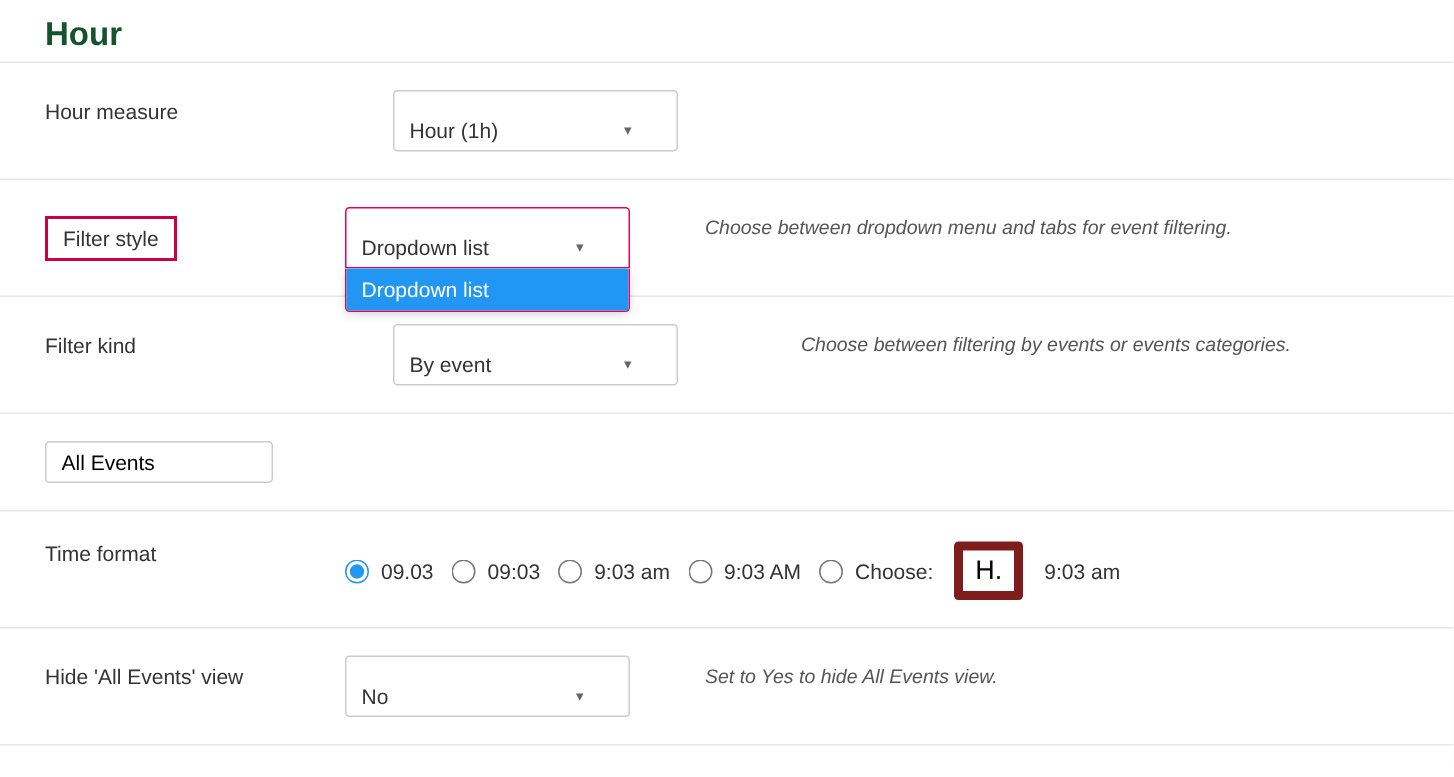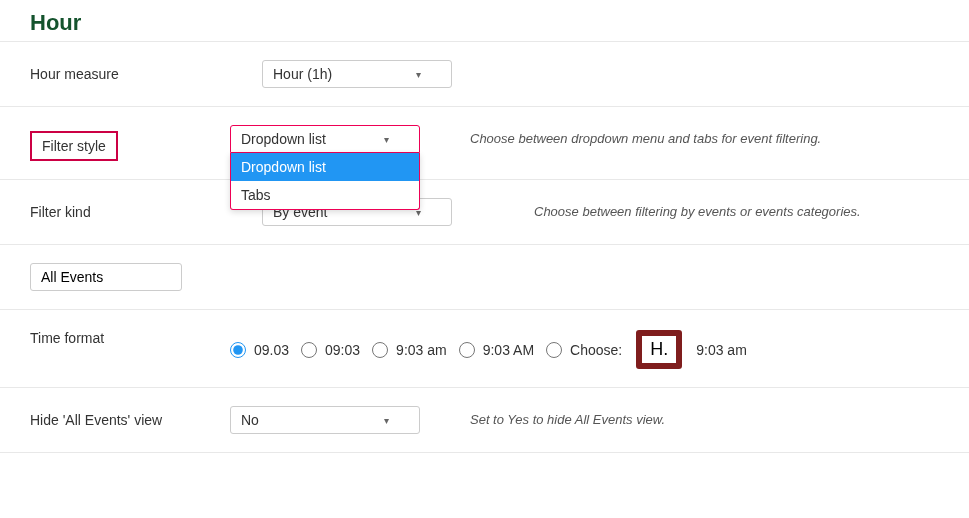--- a/index.html
+++ b/index.html
@@ -45,21 +45,21 @@
       padding-top: 6px;
     }
     .select-wrapper {
       position: relative;
       display: inline-block;
       width: 190px;
     }
     .select-display {
       border: 1px solid #ccc;
       border-radius: 3px;
-      padding: 5px 30px 5px 10px;
+      padding: 18px 30px 5px 10px;
       background: #fff;
       cursor: pointer;
       font-size: 14px;
       width: 100%;
       display: flex;
       align-items: center;
       justify-content: space-between;
       user-select: none;
     }
     .select-display.open {
@@ -186,21 +186,20 @@
       <span style="border: 2px solid #cc0044; padding: 5px 10px; display:inline-block;">Filter style</span>
     </div>
     <div class="row-control" style="position:relative;">
       <div class="select-wrapper">
         <div class="select-display open">
           <span>Dropdown list</span>
           <span class="select-arrow">▾</span>
         </div>
         <div class="dropdown-menu">
           <div class="dropdown-item selected">Dropdown list</div>
-          <div class="dropdown-item">Tabs</div>
         </div>
       </div>
     </div>
     <div class="row-desc">Choose between dropdown menu and tabs for event filtering.</div>
   </div>
 
   <div class="row">
     <div class="row-label">Filter kind</div>
     <div class="row-control">
       <div class="select-wrapper">

